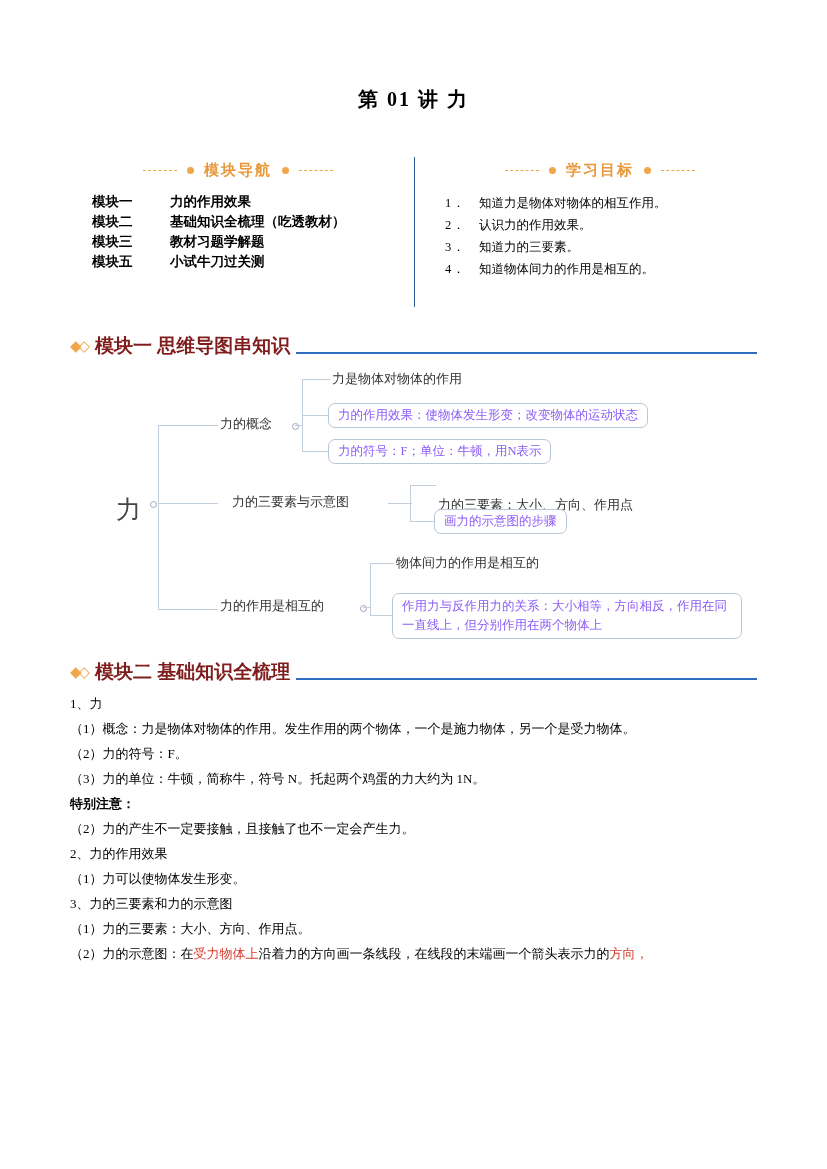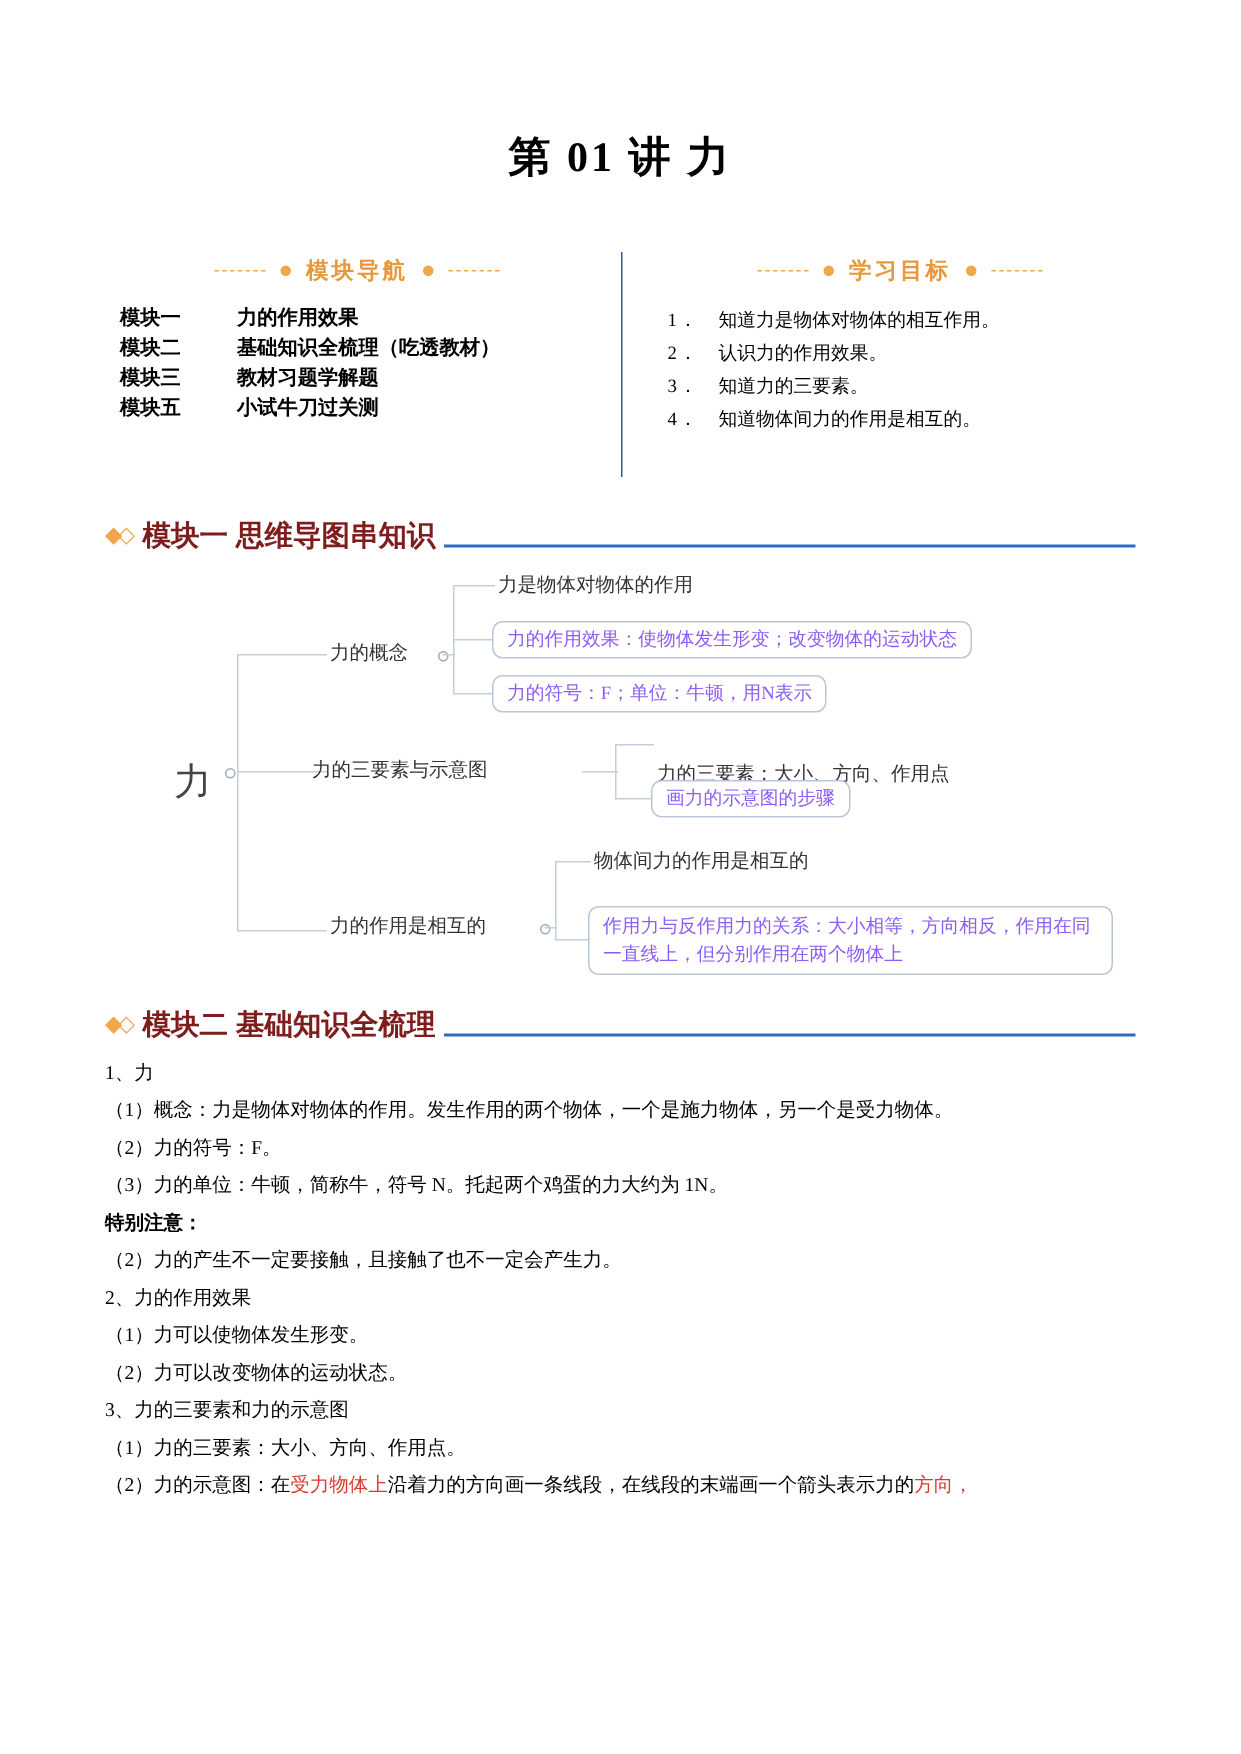--- a/index.html
+++ b/index.html
@@ -21,21 +21,21 @@
     height: 1169px;
     box-sizing: border-box;
     padding: 0 70px;
   }
 
   
   .doc-title {
     text-align: center;
     font-family: "Liberation Serif", serif;
     font-weight: bold;
-    font-size: 28px;
+    font-size: 20px;
     letter-spacing: 2px;
     margin-top: 86px;
     margin-bottom: 0;
   }
 
   
   .two-col {
     display: flex;
     margin-top: 44px;
     align-items: flex-start;
@@ -77,21 +77,21 @@
     display: inline-block;
   }
   .cap-line {
     display: inline-block;
     width: 34px;
     height: 0;
     border-top: 1px dashed #f0a64a;
   }
 
   .mod-list {
-    margin: 0;
+    margin: 12px;
     padding: 0 0 0 10px;
     list-style: none;
   }
   .mod-list li {
     font-size: 13.5px;
     font-weight: bold;
     font-family: "Liberation Serif", serif;
     line-height: 20px;
     display: flex;
   }
@@ -302,21 +302,21 @@
     <div class="mm-line" style="left:232px; top:14px; width:1px; height:72px;"></div>
     <div class="mm-line" style="left:225px; top:60px; width:8px; height:1px;"></div>
     <div class="mm-line" style="left:232px; top:14px; width:28px; height:1px;"></div>
     <div class="mm-line" style="left:232px; top:50px; width:28px; height:1px;"></div>
     <div class="mm-line" style="left:232px; top:86px; width:28px; height:1px;"></div>
 
     <div class="mm-node" style="left:262px; top:5px;">力是物体对物体的作用</div>
     <div class="mm-box" style="left:258px; top:38px;">力的作用效果：使物体发生形变；改变物体的运动状态</div>
     <div class="mm-box" style="left:258px; top:74px;">力的符号：F；单位：牛顿，用N表示</div>
 
-    <div class="mm-node" style="left:138px; top:128px;">力的三要素与示意图</div>
+    <div class="mm-node" style="left:162px; top:128px;">力的三要素与示意图</div>
     <div class="mm-line" style="left:340px; top:120px; width:1px; height:36px;"></div>
     <div class="mm-line" style="left:318px; top:138px; width:24px; height:1px;"></div>
     <div class="mm-line" style="left:340px; top:120px; width:26px; height:1px;"></div>
     <div class="mm-line" style="left:340px; top:156px; width:26px; height:1px;"></div>
 
     <div class="mm-node" style="left:368px; top:111px;margin-top:20px;">力的三要素：大小、方向、作用点</div>
     <div class="mm-box" style="left:364px; top:144px;">画力的示意图的步骤</div>
 
     <div class="mm-node" style="left:150px; top:232px;">力的作用是相互的</div>
     <div class="mm-dot" style="left:290px; top:240px;"></div>
@@ -337,21 +337,20 @@
 
   <div class="body-text">
     <p>1、力</p>
     <p>（1）概念：力是物体对物体的作用。发生作用的两个物体，一个是施力物体，另一个是受力物体。</p>
     <p>（2）力的符号：F。</p>
     <p>（3）力的单位：牛顿，简称牛，符号 N。托起两个鸡蛋的力大约为 1N。</p>
     <p class="bold-note">特别注意：</p>
     <p>（2）力的产生不一定要接触，且接触了也不一定会产生力。</p>
     <p>2、力的作用效果</p>
     <p>（1）力可以使物体发生形变。</p>
-    <p>（2）力可以改变物体的运动状态。</p>
     <p>3、力的三要素和力的示意图</p>
     <p>（1）力的三要素：大小、方向、作用点。</p>
     <p>
       <span>（2）力的示意图：在</span><span class="red">受力物体上</span><span>沿着力的方向画一条线段，在线段的末端画一个箭头表示力的</span><span class="red">方向，</span>
     </p>
   </div>
 
 </div>
 
 </body></html>

